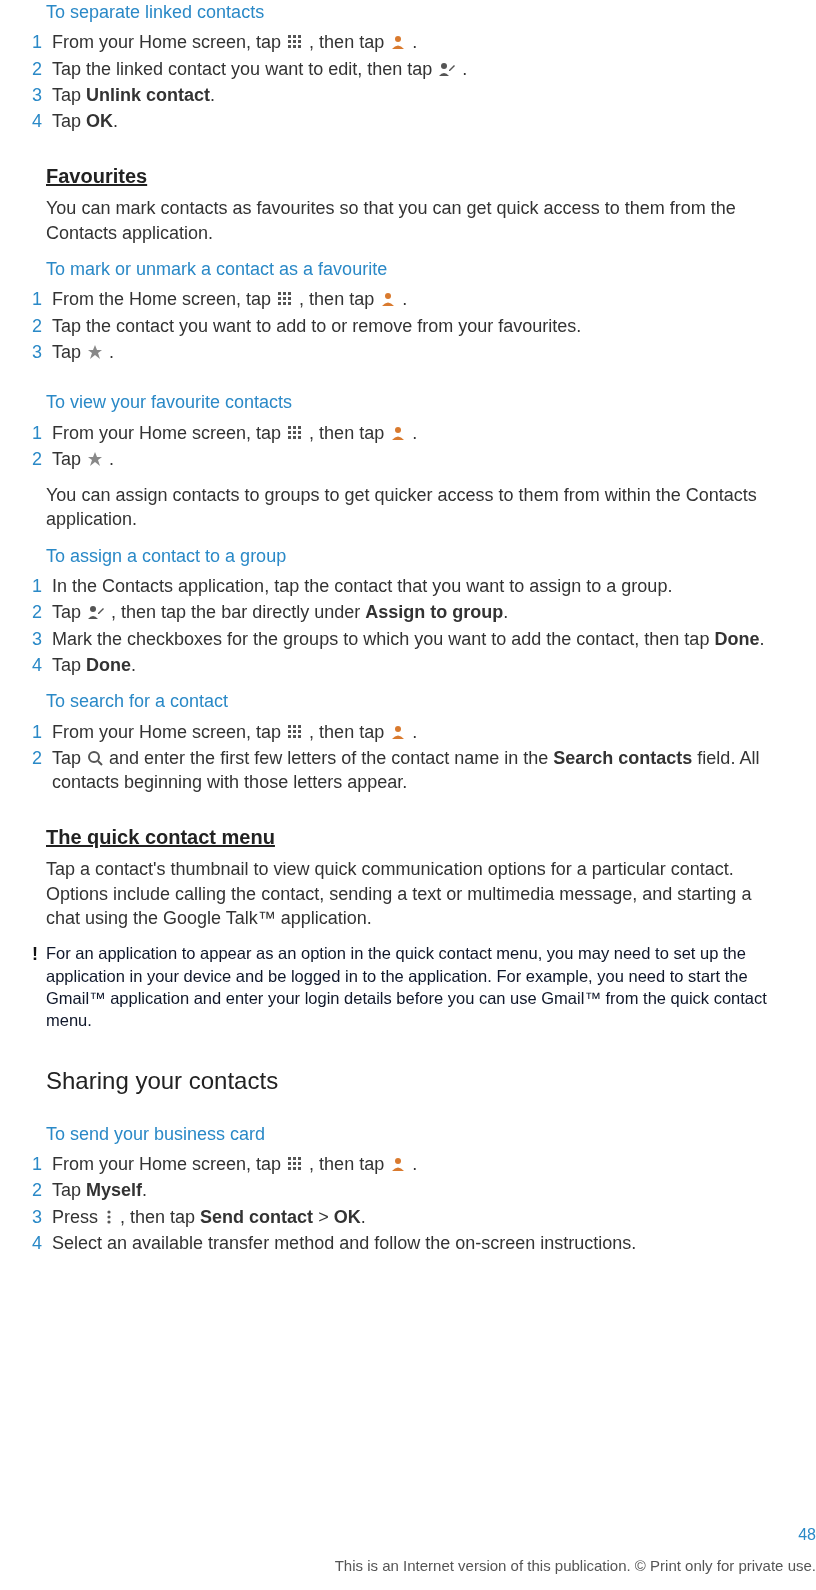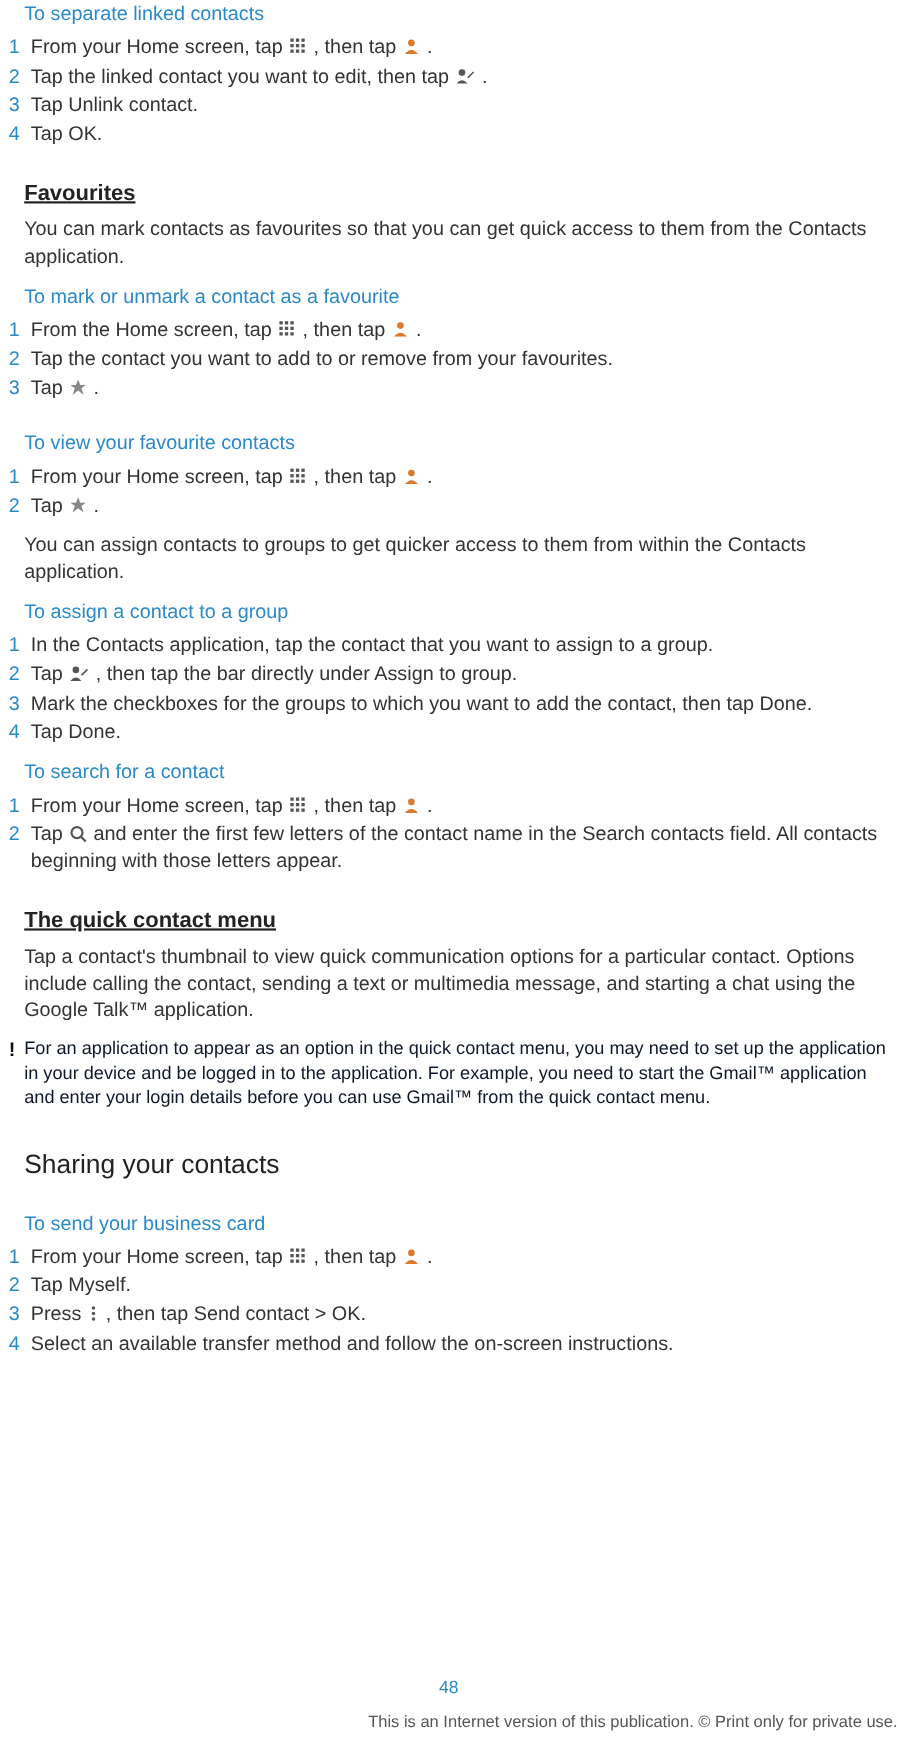--- a/index.html
+++ b/index.html
@@ -8,21 +8,21 @@
     background: #ffffff;
     font-family: Arial, Helvetica, sans-serif;
     color: #333;
     font-size: 18px;
     line-height: 1.35;
   }
   .page {
     width: 816px;
     min-height: 1590px;
     box-sizing: border-box;
-    padding: 0 8px;
+    padding: 0 32px;
     position: relative;
   }
   .task-title {
     color: #2a89c7;
     margin: 0 0 6px 14px;
     font-size: 18px;
   }
   .section-title {
     font-weight: bold;
     color: #222;
@@ -53,39 +53,39 @@
     width: 20px;
     flex: 0 0 20px;
     text-align: left;
     font-weight: 500;
     padding-left: 0px;
   }
   .step .body {
     flex: 1;
     color: #333;
   }
-  .bold { font-weight: normal; }
+  .bold { font-weight: bold; }
   .note-row {
     display: flex;
     margin: 8px 0 14px 0;
   }
   .note-row .mark {
     width: 14px;
     flex: 0 0 14px;
     font-weight: bold;
     font-size: 18px;
     color: #111;
   }
   .note-row .ntext {
     flex: 1;
     font-size: 16.5px;
     color: #0f172a;
   }
   .pg-num {
-    text-align: center;
+    text-align: right;
     color: #2a89c7;
     font-size: 16px;
     position: absolute;
     bottom: 44px;
     left: 0; right: 0;
   }
   .footer-line {
     text-align: right;
     color: #555;
     font-size: 15px;

